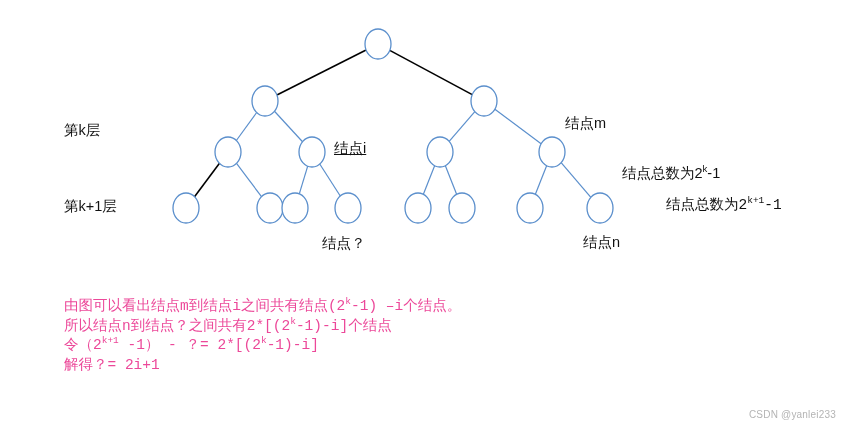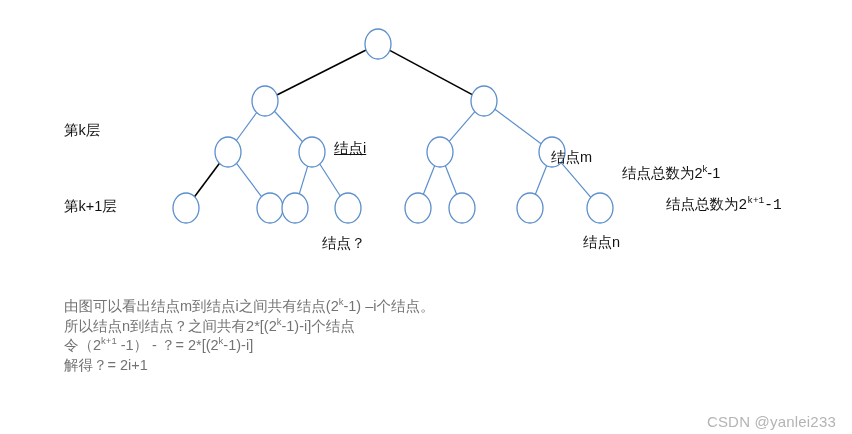--- a/index.html
+++ b/index.html
@@ -33,36 +33,37 @@
     font-size: 9.5px;
     vertical-align: super;
     line-height: 0;
   }
   #proof-block {
     position: absolute;
     left: 64px;
     top: 297px;
     font-size: 14.5px;
     line-height: 19.5px;
-    color: #737373;
+    color: #ec4899;
     white-space: nowrap;
+    font-family: Liberation Mono, monospace;
   }
   #proof-block .proof-line {
     white-space: nowrap;
   }
   #proof-block sup {
     font-size: 9.5px;
     vertical-align: super;
     line-height: 0;
   }
   #watermark {
     position: absolute;
     right: 16px;
-    bottom: 4px;
-    font-size: 15px;
+    bottom: 14px;
+    font-size: 10px;
     color: #b4b4b4;
     white-space: nowrap;
     letter-spacing: 0.2px;
   }
 </style>
 </head>
 <body>
 
 <svg id="diagram-canvas" viewBox="0 0 852 434" xmlns="http://www.w3.org/2000/svg">
   <g id="edges-layer">
@@ -99,21 +100,21 @@
       <ellipse cx="600" cy="208" rx="13" ry="15" fill="#ffffff" stroke="#5b8fcc" stroke-width="1.3"></ellipse>
     </g>
 </svg>
 
 <div class="lbl" style="left:64px; top:122px;">第k层</div>
 
 <div class="lbl" style="left:64px; top:198px;">第k+1层</div>
 
 <div class="lbl" style="left:334px; top:140px;text-decoration:underline;">结点i</div>
 
-<div class="lbl" style="left:551px; top:115px;margin-top:34px;">结点m</div>
+<div class="lbl" style="left:565px; top:115px;">结点m</div>
 
 <div class="lbl" style="left:583px; top:234px;">结点n</div>
 
 <div class="lbl" style="left:322px; top:235px;">结点？</div>
 
 <div class="lbl" style="left:622px; top:129px;margin-top:36px;"><span>结点总数为2</span><sup>k</sup><span>-1</span></div>
 
 <div class="lbl" style="left:666px; top:197px;font-family:Liberation Mono, monospace;"><span>结点总数为2</span><sup>k+1</sup><span>-1</span></div>
 
 <div id="proof-block">

